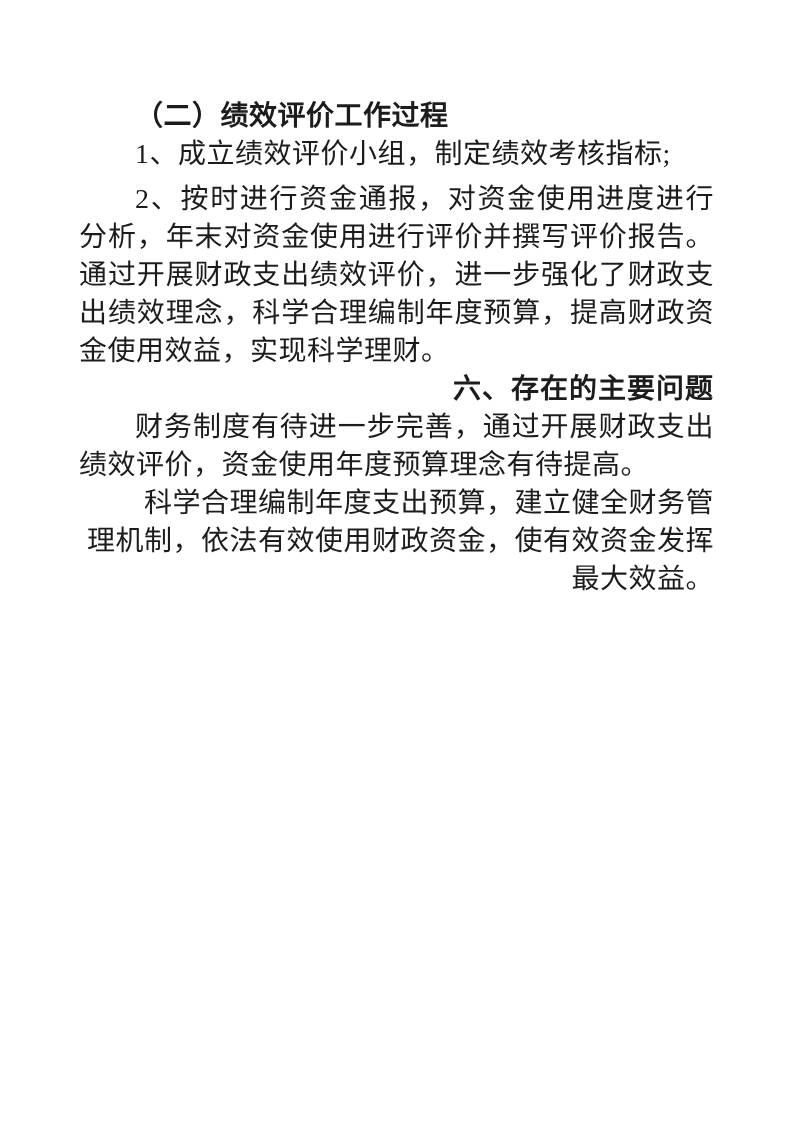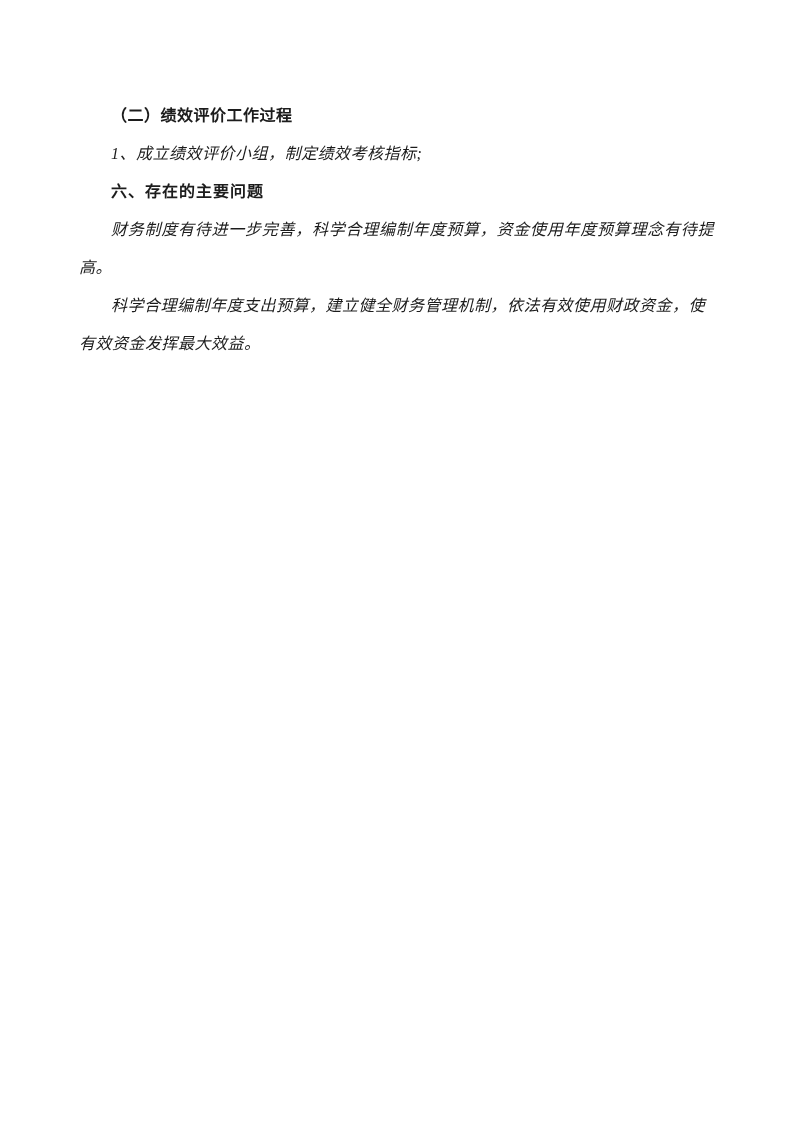--- a/index.html
+++ b/index.html
@@ -18,63 +18,63 @@
     overflow: hidden;
     font-family: "Liberation Serif", "DejaVu Serif", serif;
     color: #1c1c1c;
   }
 
   .doc-content {
     width: 635px;
   }
 
   .doc-content p {
-    font-size: 16px;
+    font-size: 28px;
     line-height: 38px;
     text-indent: 2em;
     letter-spacing: 0.5px;
   }
 
   p.sub-heading {
     font-weight: bold;
     font-family: "Liberation Serif", "DejaVu Serif", serif;
     text-align: left;
   }
 
   p.body-text {
     font-family: "Liberation Serif", "DejaVu Serif", serif;
     text-align: justify;
     text-justify: inter-character;
-    font-style: italic;
   }
 
-  p.body-text:last-of-type { text-align: left; }
+  p.body-text:last-of-type { text-align: right; }
 
   p.main-heading {
     font-weight: bold;
     font-family: "Liberation Sans", "DejaVu Sans", sans-serif;
     letter-spacing: 1px;
-    text-align: left;
+    text-align: right;
   }
 
   p.para-gap { margin-top: 7px; }
 </style>
 </head>
 <body>
 
 <div class="page">
   <div class="doc-content">
 
     <p class="sub-heading">（二）绩效评价工作过程</p>
 
     <p class="body-text">1、成立绩效评价小组，制定绩效考核指标;</p>
 
 
+    <p class="body-text para-gap">2、按时进行资金通报，对资金使用进度进行分析，年末对资金使用进行评价并撰写评价报告。通过开展财政支出绩效评价，进一步强化了财政支出绩效理念，科学合理编制年度预算，提高财政资金使用效益，实现科学理财。</p>
 
     <p class="main-heading">六、存在的主要问题</p>
 
-    <p class="body-text">财务制度有待进一步完善，科学合理编制年度预算，资金使用年度预算理念有待提高。</p>
+    <p class="body-text">财务制度有待进一步完善，通过开展财政支出绩效评价，资金使用年度预算理念有待提高。</p>
 
 
     <p class="body-text">科学合理编制年度支出预算，建立健全财务管理机制，依法有效使用财政资金，使有效资金发挥最大效益。</p>
 
   </div>
 </div>
 
 </body></html>

